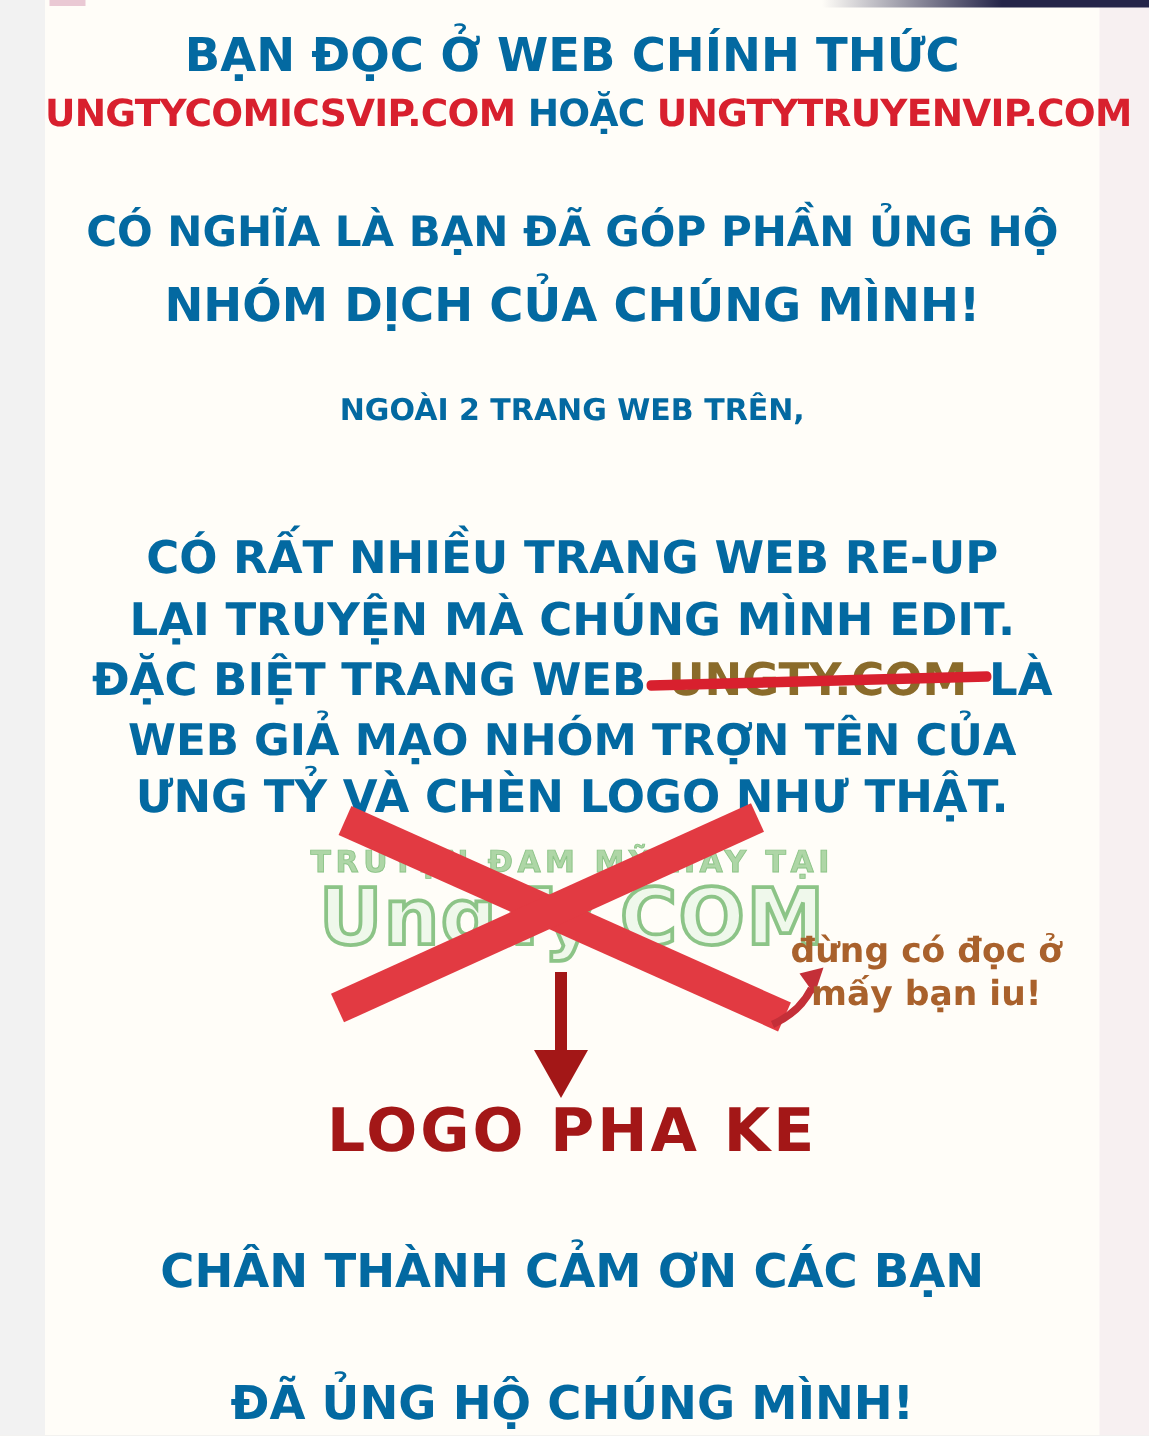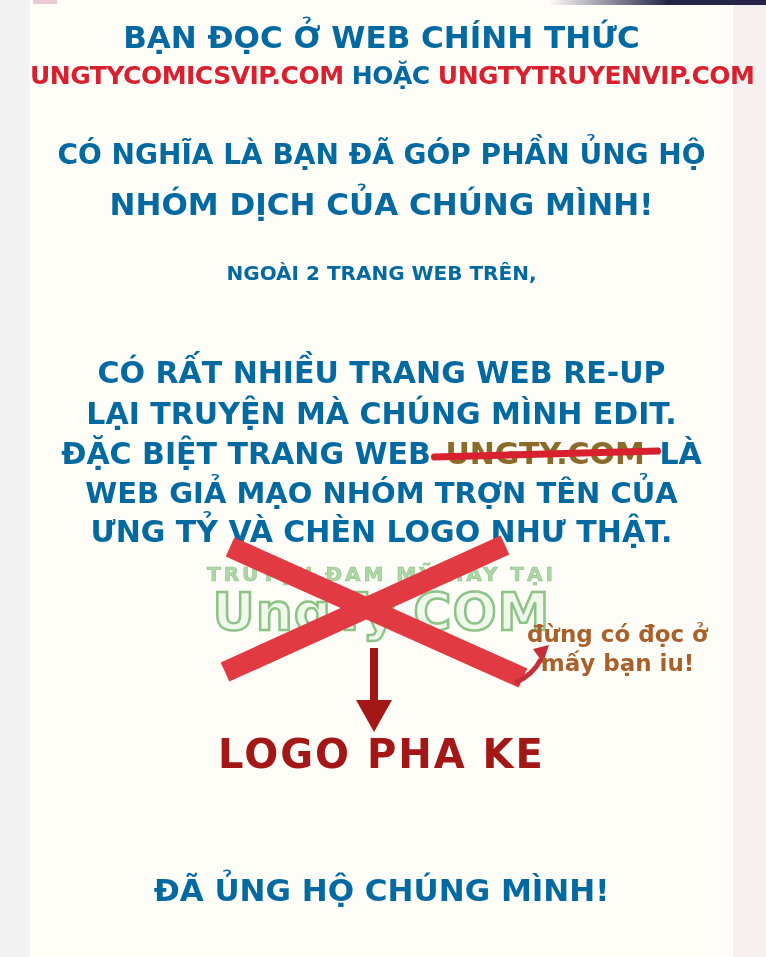--- a/index.html
+++ b/index.html
@@ -88,14 +88,15 @@
     <div>mấy bạn iu!</div>
   </div>
 
   <svg class="svg-abs" style="left:352px;top:648px;" width="44" height="86" viewBox="0 0 44 86">
     <rect x="18" y="0" width="8" height="55" fill="#a31717"></rect>
     <polygon points="4,52 40,52 22,84" fill="#a31717"></polygon>
   </svg>
 
   <div class="caption">LOGO PHA KE</div>
 
-  <div class="l b" style="top:873px;font-size:31px;">ĐÃ ỦNG HỘ CHÚNG MÌNH!</div>
+  <div class="l b" style="top:831px;font-size:31px;">CHÂN THÀNH CẢM ƠN CÁC BẠN</div>
+  <div class="l b" style="top:919px;font-size:31px;">ĐÃ ỦNG HỘ CHÚNG MÌNH!</div>
 </div>
 
 </body></html>

